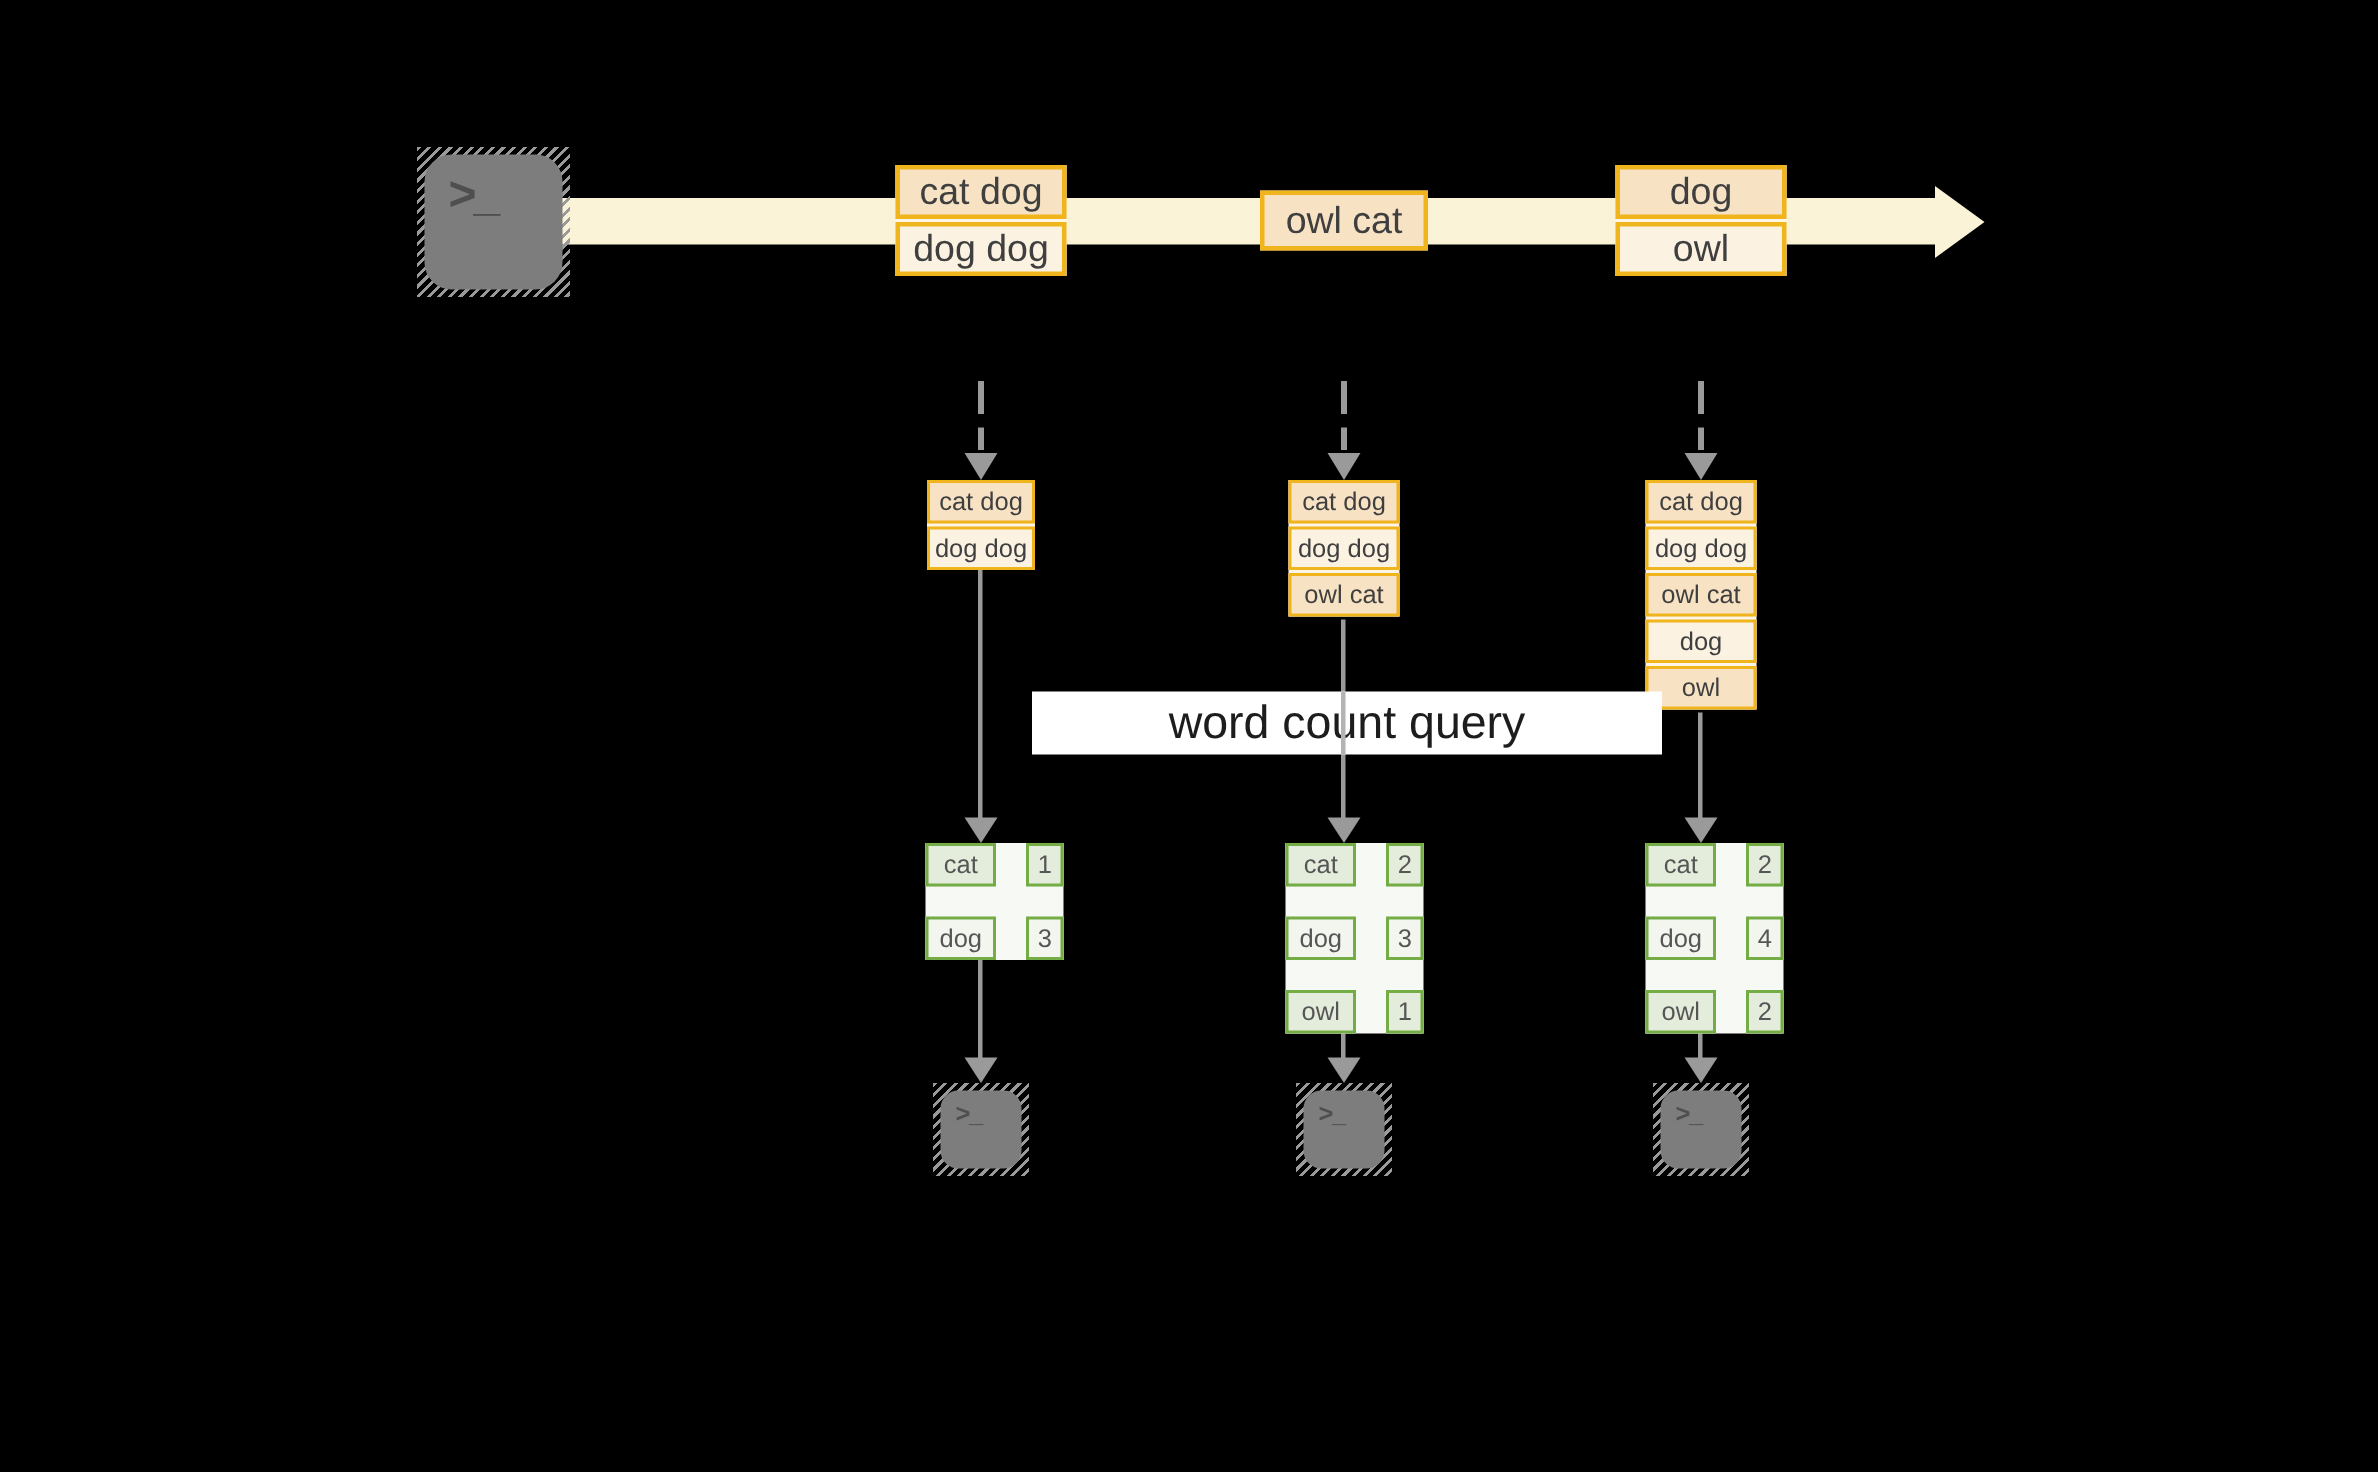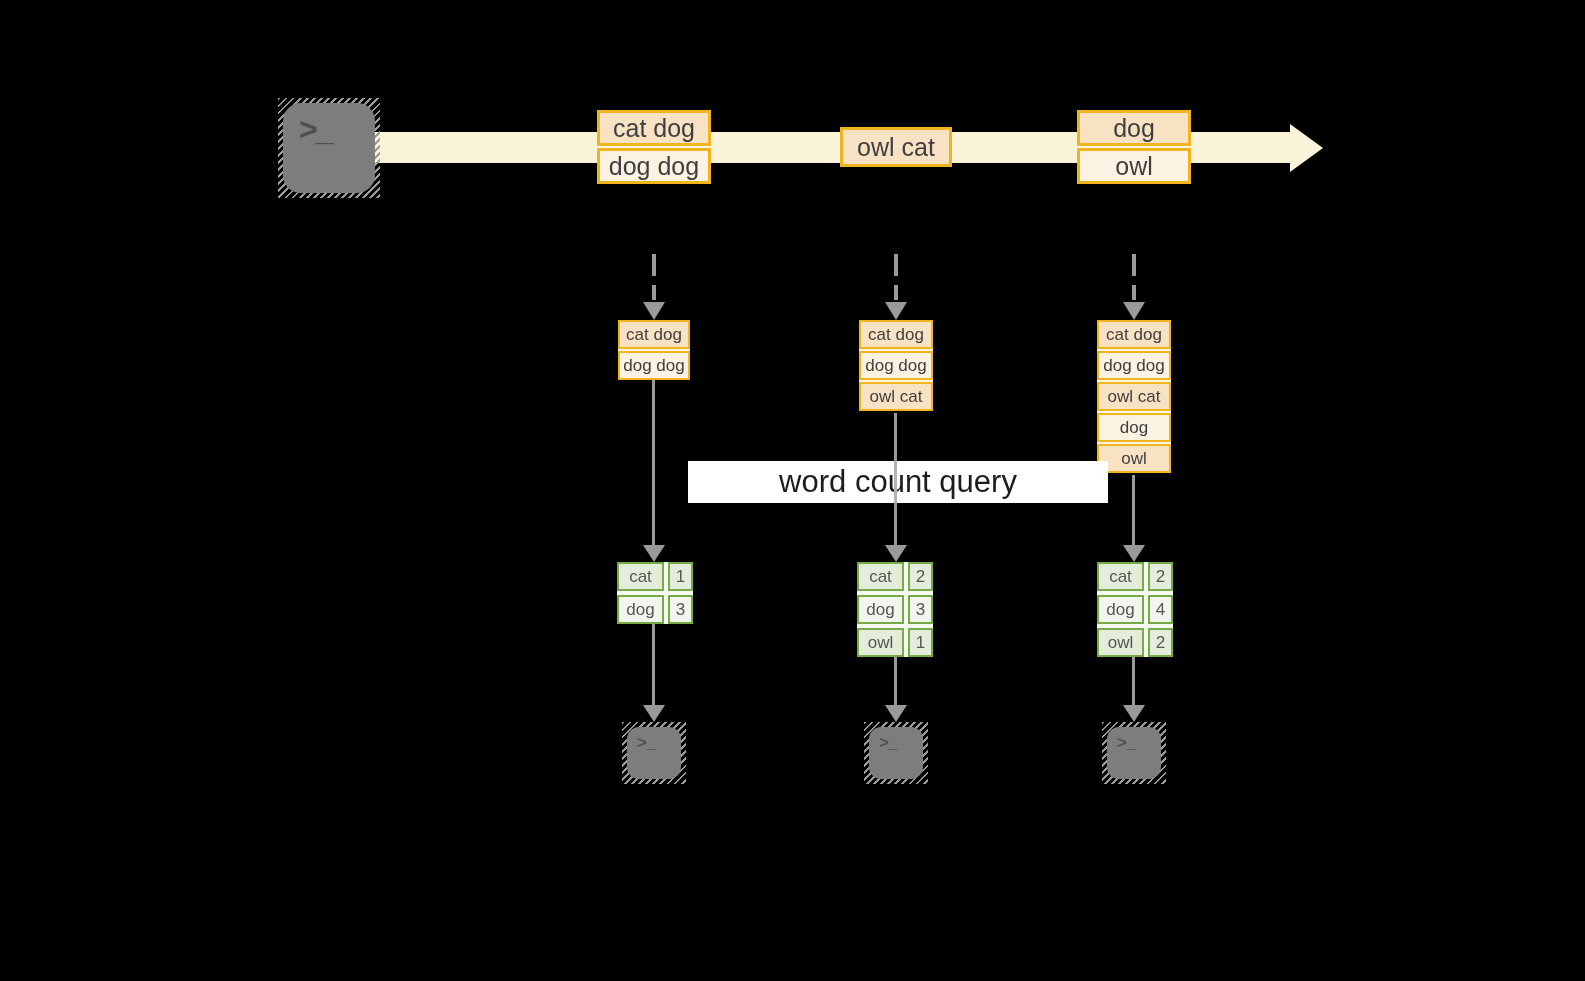--- a/index.html
+++ b/index.html
@@ -39,21 +39,21 @@
   .d2{height:15px;margin-bottom:2px;}
   .dhead{width:0;height:0;border-left:11px solid transparent;border-right:11px solid transparent;
          border-top:18px solid #9a9a9a;}
 
   
   .qlabel{position:absolute;left:688px;top:461px;width:420px;height:42px;background:#fff;z-index:2;
           display:flex;align-items:center;justify-content:center;font-size:31px;color:#1d1d1d;}
   .qline{position:absolute;left:894px;top:461px;width:3px;height:42px;background:#b3b3b3;z-index:3;}
 
   
-  .gtable{position:absolute;display:grid;grid-template-columns:47px 25px;gap:4px;background:#f7faf4;z-index:2;}
+  .gtable{position:absolute;display:grid;grid-template-columns:47px 25px;gap:20px;background:#f7faf4;z-index:2;}
   .gcell{box-sizing:border-box;border:2px solid #74AC45;height:29px;display:flex;align-items:center;justify-content:center;
          color:#565656;font-size:17px;}
   .gcell.dark{background:#E4ECDB;}
   .gcell.light{background:#F2F6EE;}
 </style>
 </head>
 <body>
 
 <div class="canvas">
 

